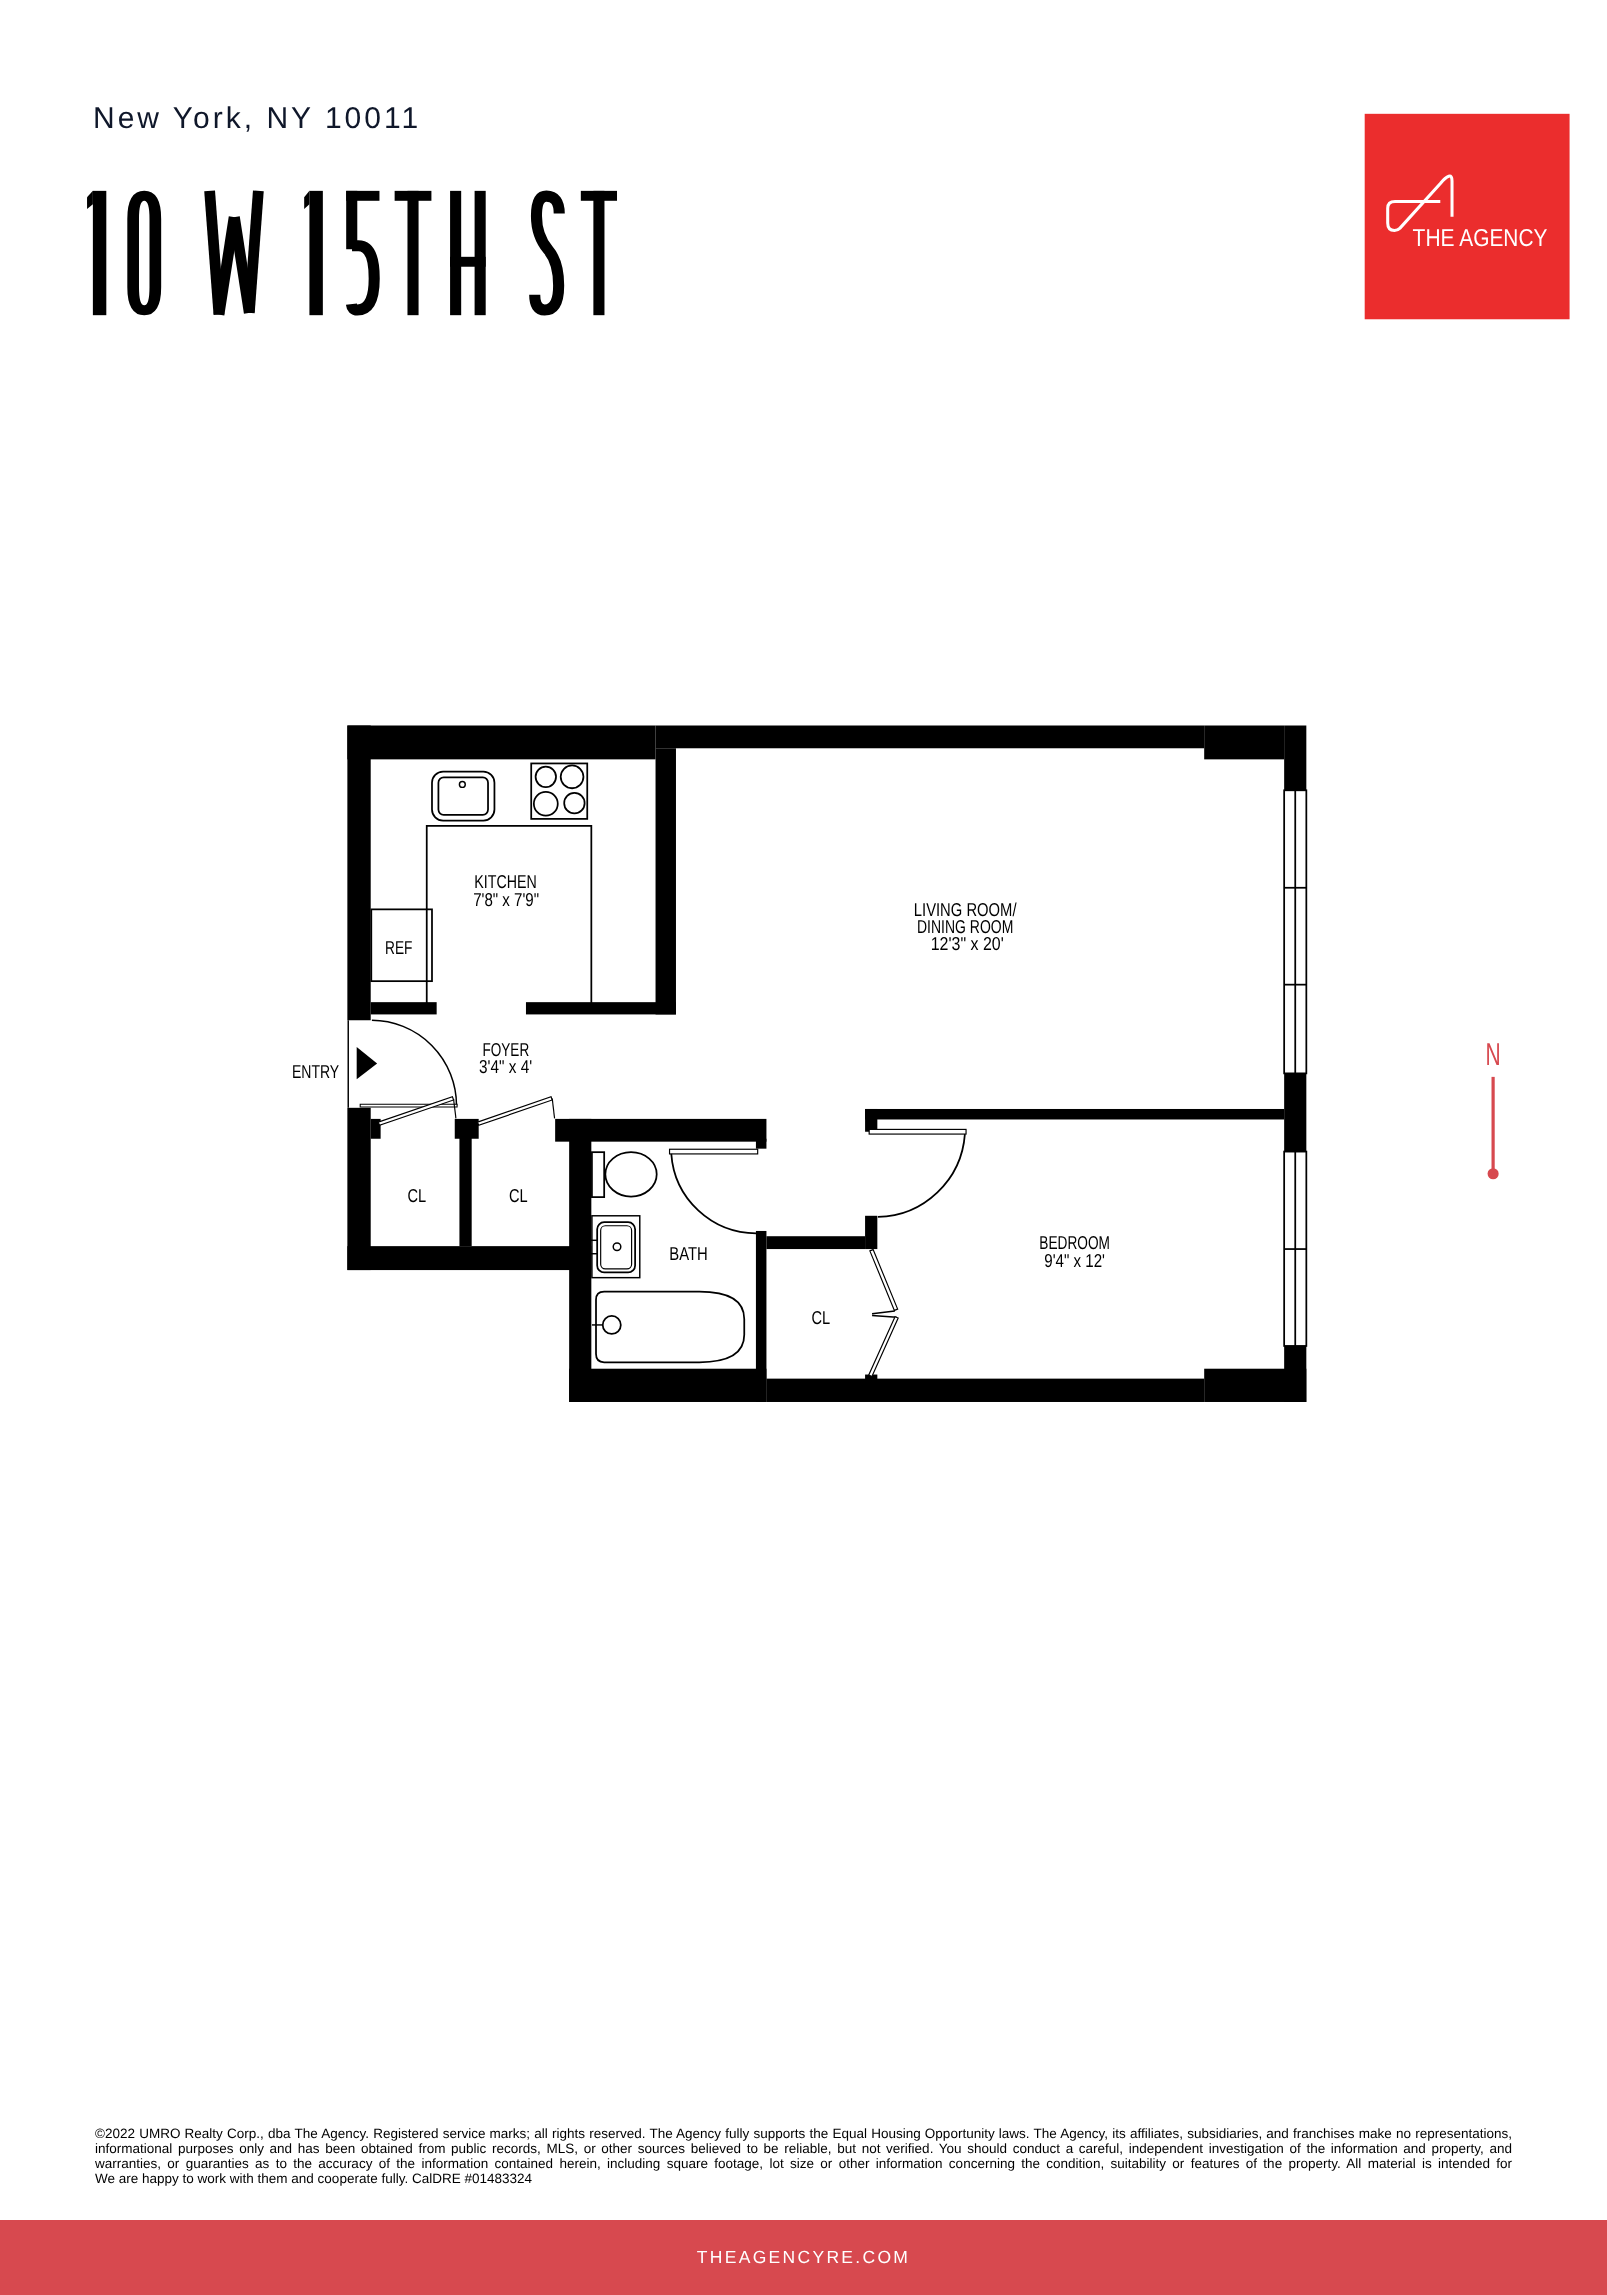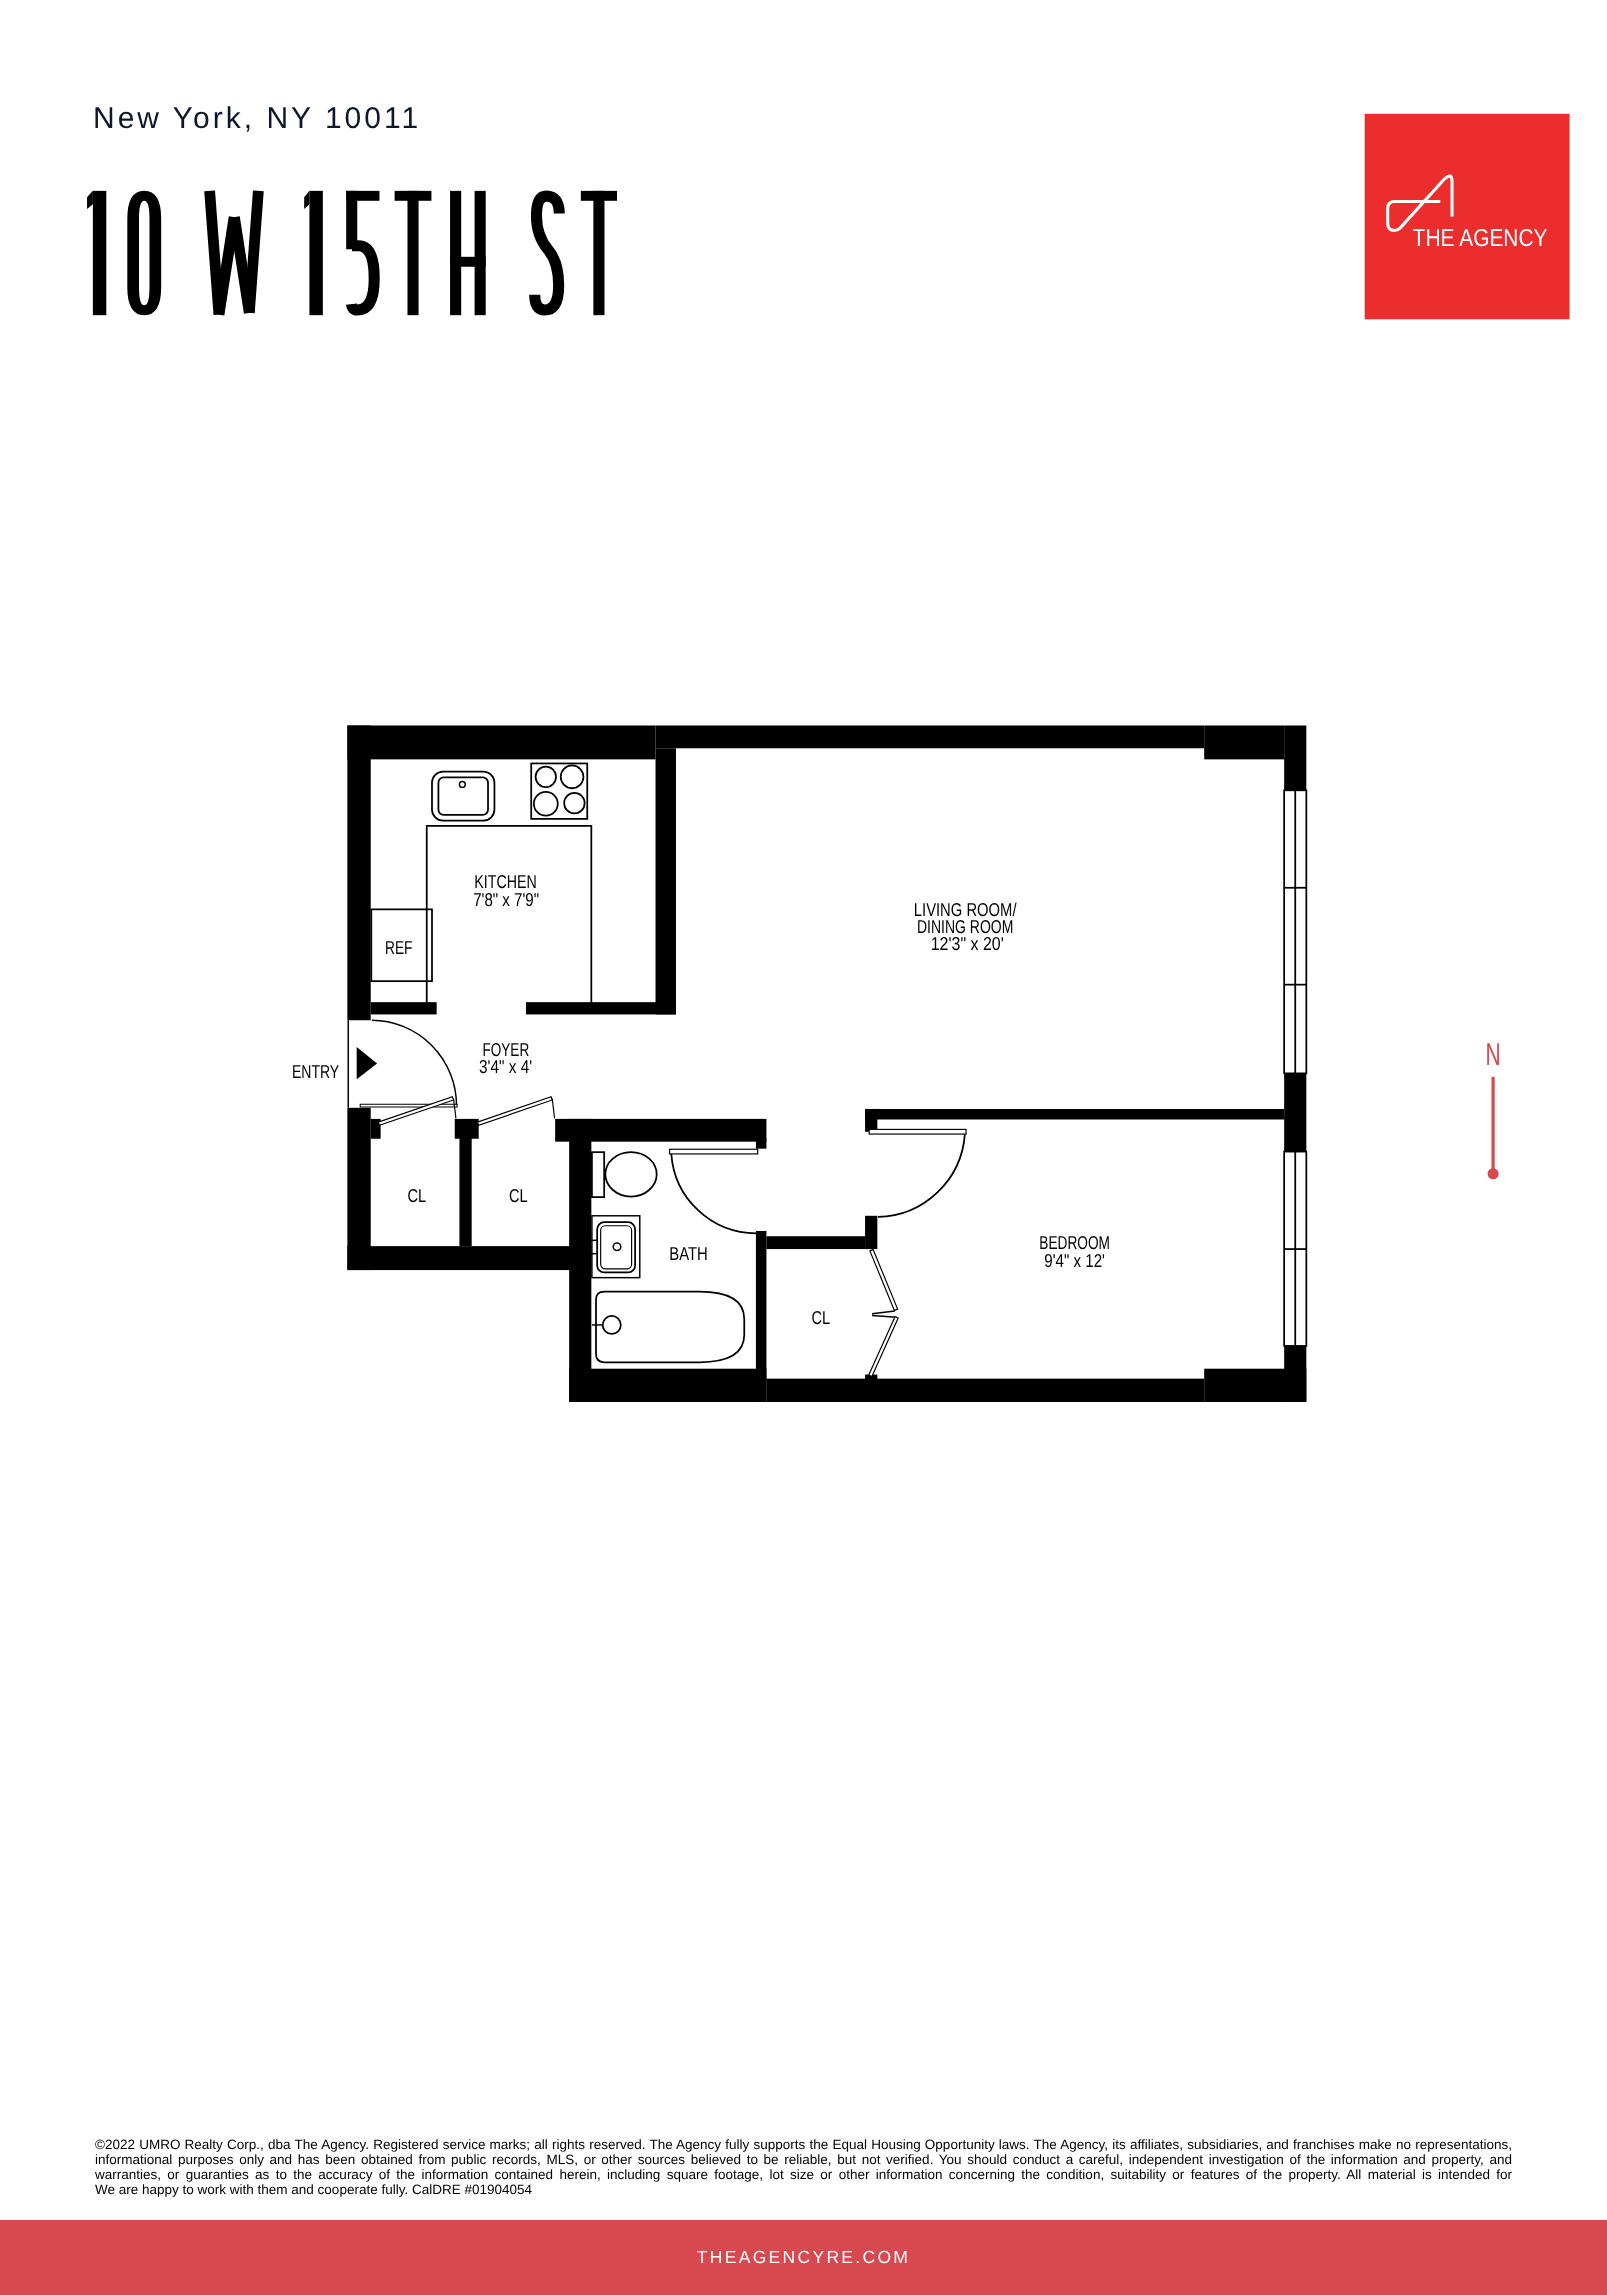--- a/index.html
+++ b/index.html
@@ -1,19 +1,19 @@
 <!DOCTYPE html>
 <html style="font-size:9.3px"><head>
 <meta charset="utf-8">
 <style>
   html,body{margin:0;padding:0;background:#fff;}
   body{width:1607px;height:2295px;position:relative;font-family:"Liberation Sans",sans-serif;-webkit-font-smoothing:antialiased;text-rendering:geometricPrecision;}
   .abs{position:absolute;}
   #addr{left:93px;top:102px;font-size:30px;letter-spacing:3px;color:#0f172a;}
-  #disc{left:95px;top:2126px;width:1417px;font-size:13.5px;line-height:15px;color:#000;margin-top:11px;}
+  #disc{left:95px;top:2126px;width:1417px;font-size:13.5px;line-height:15px;color:#000;}
   #disc div{text-align:justify;text-align-last:justify;}
   #disc div.last{text-align:left;text-align-last:left;}
   #bar{left:0;top:2220px;width:1607px;height:76px;background:#D7494F;}
   #bartxt{left:0;top:2220px;width:1607px;height:75px;display:flex;align-items:center;justify-content:center;color:#fff;font-size:17.5px;letter-spacing:2.3px;}
 </style>
 </head>
 <body>
 
 <div class="abs" id="addr">New York, NY 10011</div>
 
@@ -236,19 +236,19 @@
 <text x="2558" y="1825" font-size="54" text-anchor="middle" fill="#D7494F" textLength="26" lengthAdjust="spacingAndGlyphs">N</text>
 <line x1="2558" y1="1845" x2="2558" y2="2004" stroke="#D7494F" stroke-width="5.5"></line>
 <circle cx="2558" cy="2011" r="9.5" fill="#D7494F"></circle>
 </g>
 </svg>
 
 <div class="abs" id="disc">
 <div>©2022 UMRO Realty Corp., dba The Agency. Registered service marks; all rights reserved. The Agency fully supports the Equal Housing Opportunity laws. The Agency, its affiliates, subsidiaries, and franchises make no representations,</div>
 <div>informational purposes only and has been obtained from public records, MLS, or other sources believed to be reliable, but not verified. You should conduct a careful, independent investigation of the information and property, and</div>
 <div>warranties, or guaranties as to the accuracy of the information contained herein, including square footage, lot size or other information concerning the condition, suitability or features of the property. All material is intended for</div>
-<div class="last">We are happy to work with them and cooperate fully. CalDRE #01904054</div>
+<div class="last">We are happy to work with them and cooperate fully. CalDRE #01483324</div>
 </div>
 
 <div class="abs" id="bar"></div>
 
 <div class="abs" id="bartxt">THEAGENCYRE.COM</div>
 
 
 </body></html>

